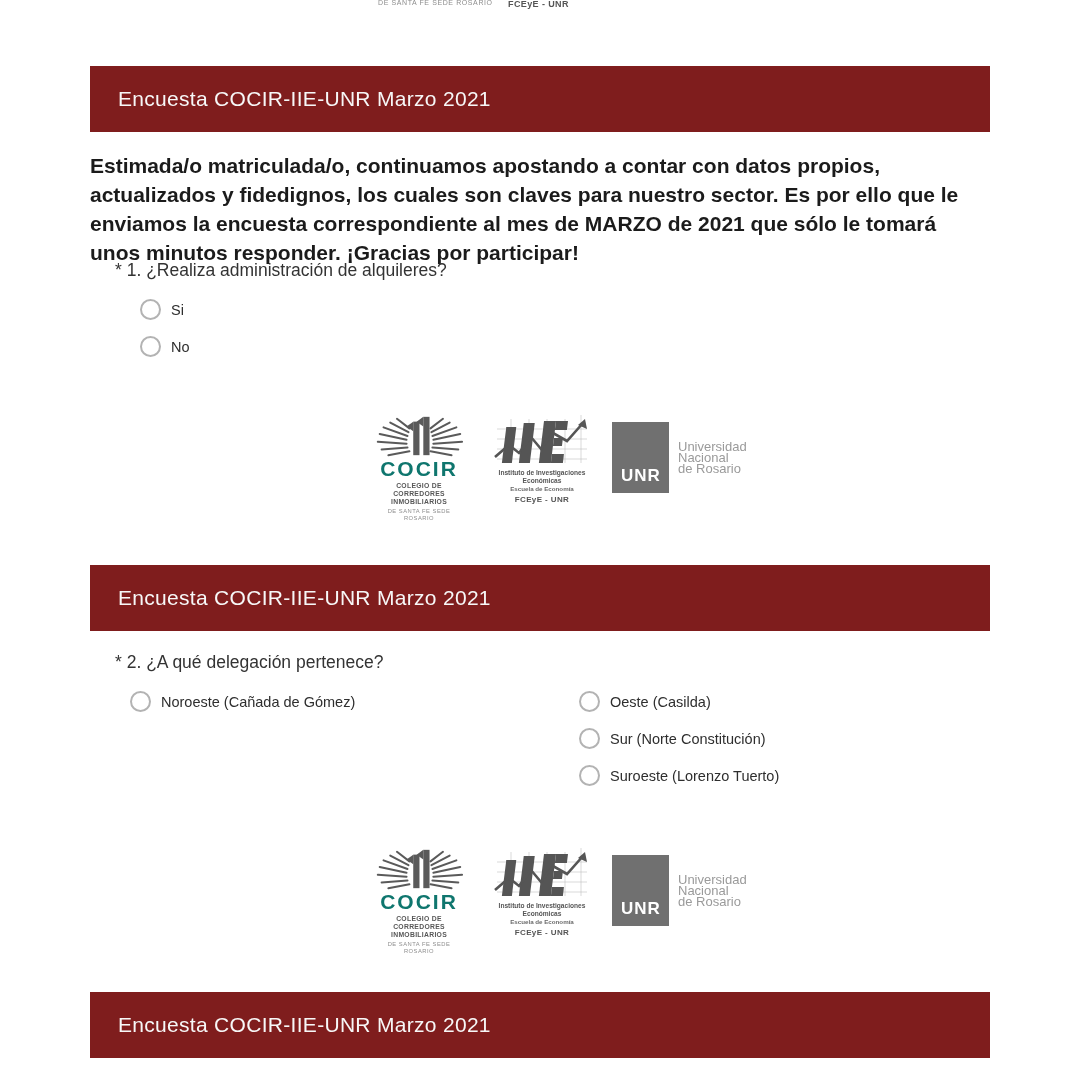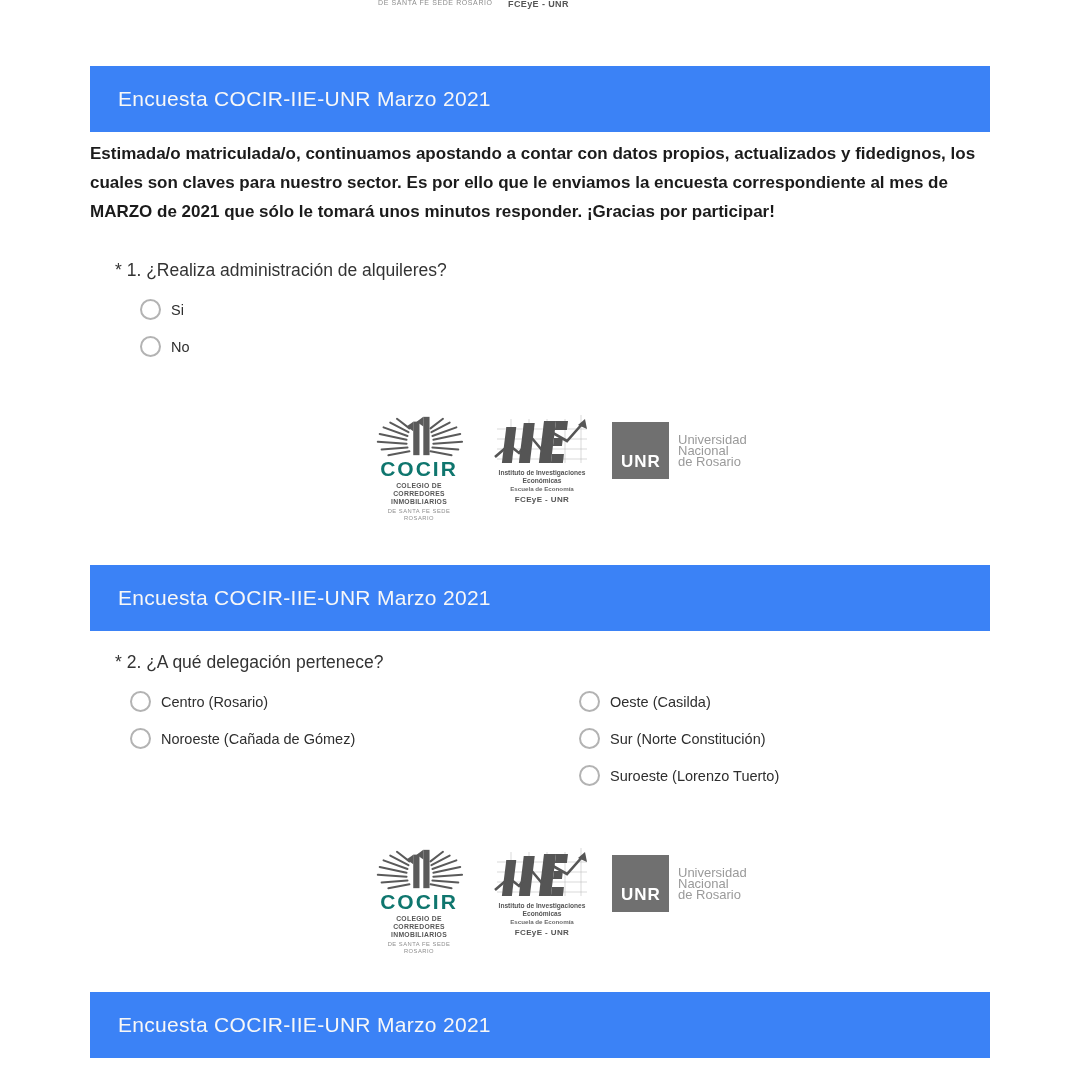--- a/index.html
+++ b/index.html
@@ -13,35 +13,35 @@
   }
 
   
   .tail { position:absolute; top:-1px; white-space:nowrap; }
   .tail-cocir { left:378px; font-size:7px; color:#8d8d8d; letter-spacing:0.6px; }
   .tail-iie   { left:508px; font-size:9px; font-weight:bold; color:#555; letter-spacing:0.4px; }
 
   
   .bar {
     position:absolute; left:90px; width:900px; height:66px;
-    background:#3b82f6;
+    background:#7f1d1d;
   }
   .bar-title {
     display:block; padding-left:28px; line-height:66px;
     font-size:21px; color:#f7f7f7; letter-spacing:0.3px;
     white-space:nowrap; overflow:hidden;
   }
   #bar-1 { top:66px; }
   #bar-2 { top:565px; }
   #bar-3 { top:992px; }
 
   
   .intro {
-    position:absolute; left:90px; top:139px; width:896px;
-    font-size:17px; font-weight:bold; line-height:29px; color:#1b1b1b;
+    position:absolute; left:90px; top:151px; width:896px;
+    font-size:21px; font-weight:bold; line-height:29px; color:#1b1b1b;
   }
 
   
   .question-label {
     position:absolute; left:115px;
     font-size:17.5px; color:#333;
     white-space:nowrap;
   }
   #q1-label { top:260px; }
   #q2-label { top:652px; }
@@ -76,21 +76,21 @@
   .cocir-l1 { margin-top:3px; }
   .cocir-l3 { font-size:5.8px; color:#8f8f8f; letter-spacing:0.5px; line-height:7px; margin-top:2px; }
 
   .iie-col { width:124px; margin-left:14px; text-align:center; }
   .iie-svg { width:102px; height:56px; display:block; margin:0 auto; }
   .iie-l1 { font-size:6.6px; font-weight:bold; color:#555; line-height:8px; }
   .iie-l2 { font-size:6.2px; font-weight:bold; color:#6a6a6a; line-height:8px; }
   .iie-l3 { font-size:8px;   font-weight:bold; color:#555; line-height:10px; margin-top:2px; letter-spacing:0.4px; }
 
   .unr-col { display:flex; align-items:center; margin-left:8px; margin-top:9px; }
-  .unr-square { width:57px; height:57px; background:#707070; position:relative; flex:0 0 57px; }
+  .unr-square { width:57px; height:71px; background:#707070; position:relative; flex:0 0 57px; }
   .unr-acronym { position:absolute; left:9px; bottom:7px; color:#ffffff; font-weight:bold; font-size:17px; letter-spacing:1px; }
   .unr-text { margin-left:9px; font-size:13px; color:#9a9a9a; line-height:11px; white-space:nowrap; }
 </style>
 </head>
 <body>
 
 <span class="tail tail-cocir">DE SANTA FE SEDE ROSARIO</span>
 <span class="tail tail-iie">FCEyE - UNR</span>
 
 <div class="bar" id="bar-1">
@@ -185,24 +185,20 @@
 </div>
 
 <div class="bar" id="bar-2">
   <span class="bar-title">Encuesta COCIR-IIE-UNR Marzo 2021</span>
 </div>
 
 <div class="question-label" id="q2-label">* 2. ¿A qué delegación pertenece?</div>
 <div class="options" id="q2-col1">
   <div class="opt">
     <span class="radio"></span>
-    <span class="opt-label">Centro (Rosario)</span>
-  </div>
-  <div class="opt">
-    <span class="radio"></span>
     <span class="opt-label">Noroeste (Cañada de Gómez)</span>
   </div>
 </div>
 <div class="options" id="q2-col2">
   <div class="opt">
     <span class="radio"></span>
     <span class="opt-label">Oeste (Casilda)</span>
   </div>
   <div class="opt">
     <span class="radio"></span>

